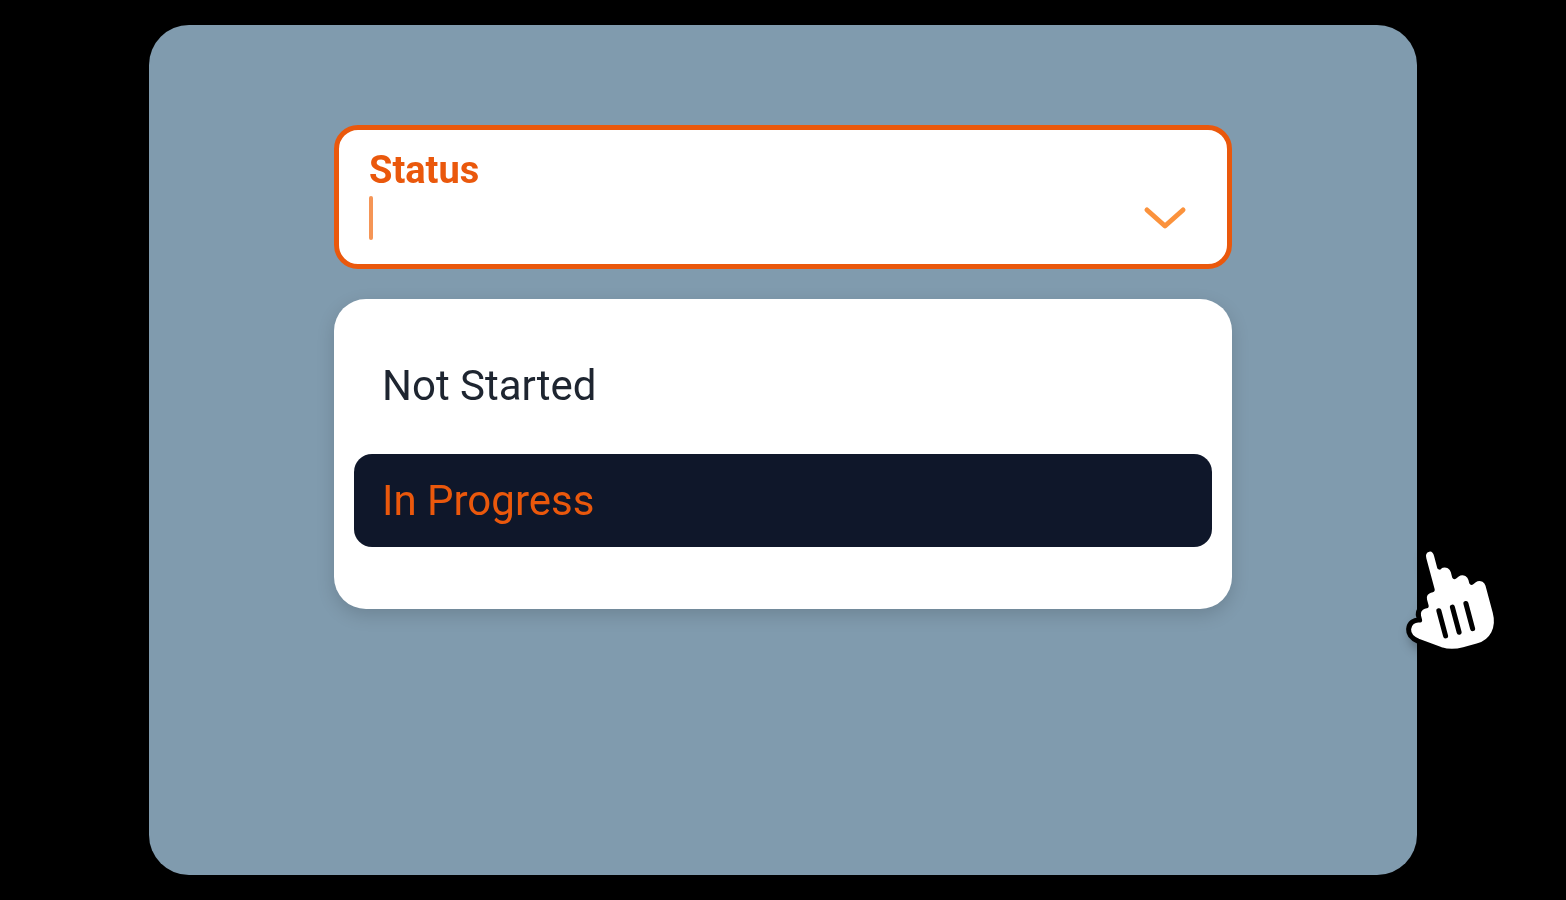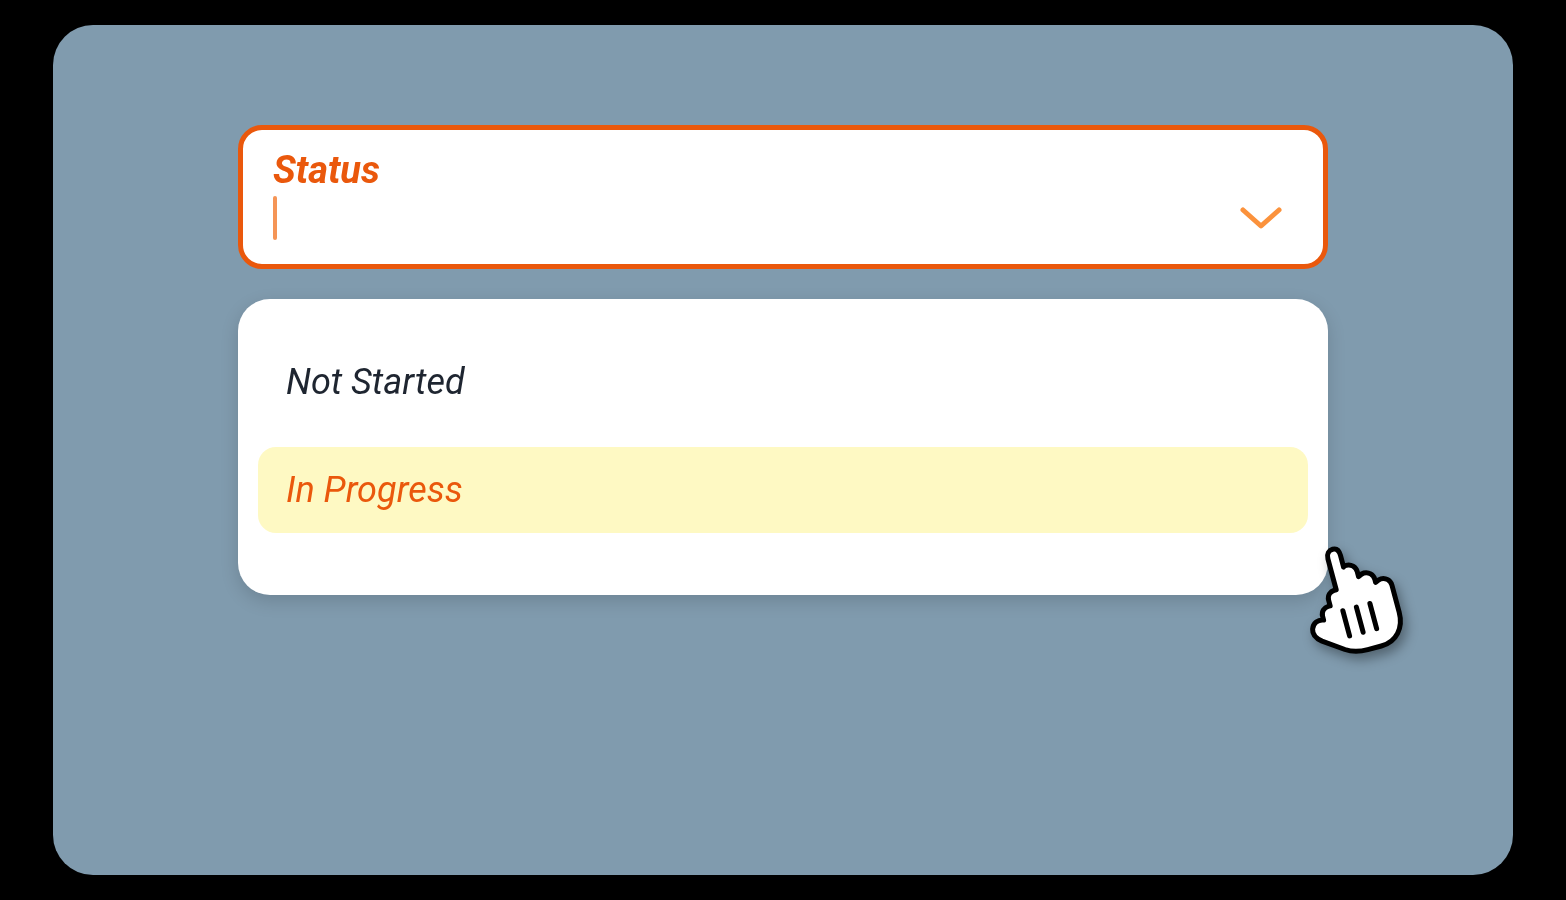--- a/index.html
+++ b/index.html
@@ -10,29 +10,28 @@
     body {
       width: 1566px;
       height: 900px;
       background: #000;
       font-family: -apple-system, BlinkMacSystemFont, 'Segoe UI', Roboto, sans-serif;
       display: flex;
       align-items: center;
       justify-content: center;
     }
     .container {
-      width: 1460px;
+      width: 1268px;
       height: 850px;
       background: #809bae;
       border-radius: 40px;
       position: relative;
       padding-top: 100px;
       padding-left: 185px;
       padding-right: 185px;
-      font-style: italic;
     }
     .select-field {
       background: #fff;
       border: 5px solid #ea580c;
       border-radius: 24px;
       padding: 18px 30px 24px 30px;
       position: relative;
       display: flex;
       flex-direction: column;
       gap: 4px;
@@ -72,32 +71,32 @@
     .dropdown-panel {
       margin-top: 30px;
       background: #fff;
       border-radius: 32px;
       padding: 40px 20px;
       box-shadow: 0 6px 18px rgba(0,0,0,0.15);
       position: relative;
     }
     .option {
       padding: 22px 28px;
-      font-size: 36px;
+      font-size: 42px;
       font-weight: 400;
       color: #1e2530;
       border-radius: 18px;
       margin-bottom: 22px;
       cursor: pointer;
     }
     .option:last-child {
       margin-bottom: 0;
     }
     .option.highlighted {
-      background: #fef9c3;
+      background: #0f172a;
       color: #ea580c;
     }
     .pointer-cursor {
       position: absolute;
       left: 1050px;
       top: 240px;
       pointer-events: none;
       filter: drop-shadow(4px 6px 6px rgba(0,0,0,0.35));
     }
     .pointer-cursor svg {

